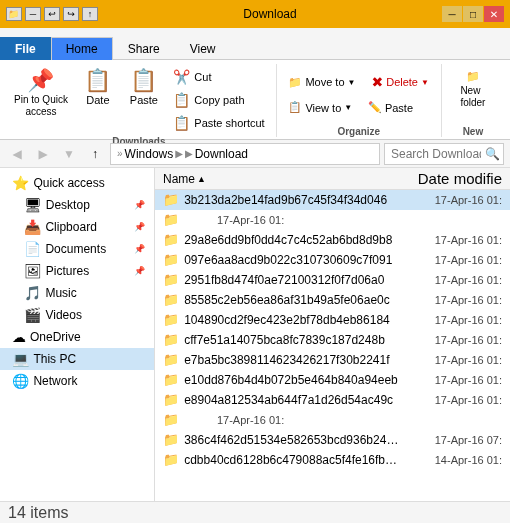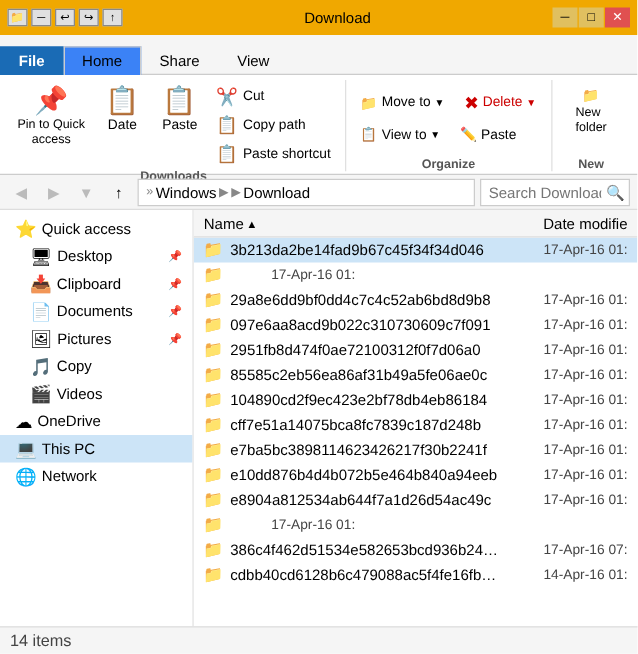--- a/index.html
+++ b/index.html
@@ -215,21 +215,21 @@
     .nav-indent { padding-left: 24px !important; }
 
     
     .status-bar {
       height: 22px;
       background: #f5f5f5;
       border-top: 1px solid #ddd;
       display: flex;
       align-items: center;
       padding: 0 8px;
-      font-size: 13px;
+      font-size: 16px;
       color: #444;
       position: absolute;
       bottom: 0;
       width: 510px;
     }
 
     
     .file-list {
       flex: 1;
       overflow-y: auto;
@@ -239,21 +239,21 @@
       display: flex;
       border-bottom: 1px solid #ddd;
       background: #f5f5f5;
       height: 22px;
       align-items: center;
       padding: 0 8px;
       position: sticky;
       top: 0;
     }
     .col-name { flex: 1; font-size: 12px; cursor: pointer; display: flex; align-items: center; gap: 2px; }
-    .col-date { width: 100px; font-size: 12px; text-align: right; }
+    .col-date { width: 100px; font-size: 15px; text-align: right; }
     .sort-arrow { font-size: 9px; }
     .file-row {
       display: flex;
       align-items: center;
       padding: 0 8px;
       height: 20px;
       cursor: pointer;
       border-bottom: 1px solid transparent;
     }
     .file-row.selected { background: #cce4f7; }
@@ -404,21 +404,21 @@
     <span>Documents</span>
     <span class="pin-icon">📌</span>
       </div>
       <div class="nav-item nav-indent">
         <span class="nav-icon">🖼</span>
     <span>Pictures</span>
     <span class="pin-icon">📌</span>
       </div>
       <div class="nav-item nav-indent">
         <span class="nav-icon">🎵</span>
-    <span>Copy</span>
+    <span>Music</span>
     </div>
       <div class="nav-item nav-indent">
         <span class="nav-icon">🎬</span>
     <span>Videos</span>
     </div>
       <div class="nav-item">
         <span class="nav-icon">☁</span>
     <span>OneDrive</span>
     </div>
       <div class="nav-item selected">

